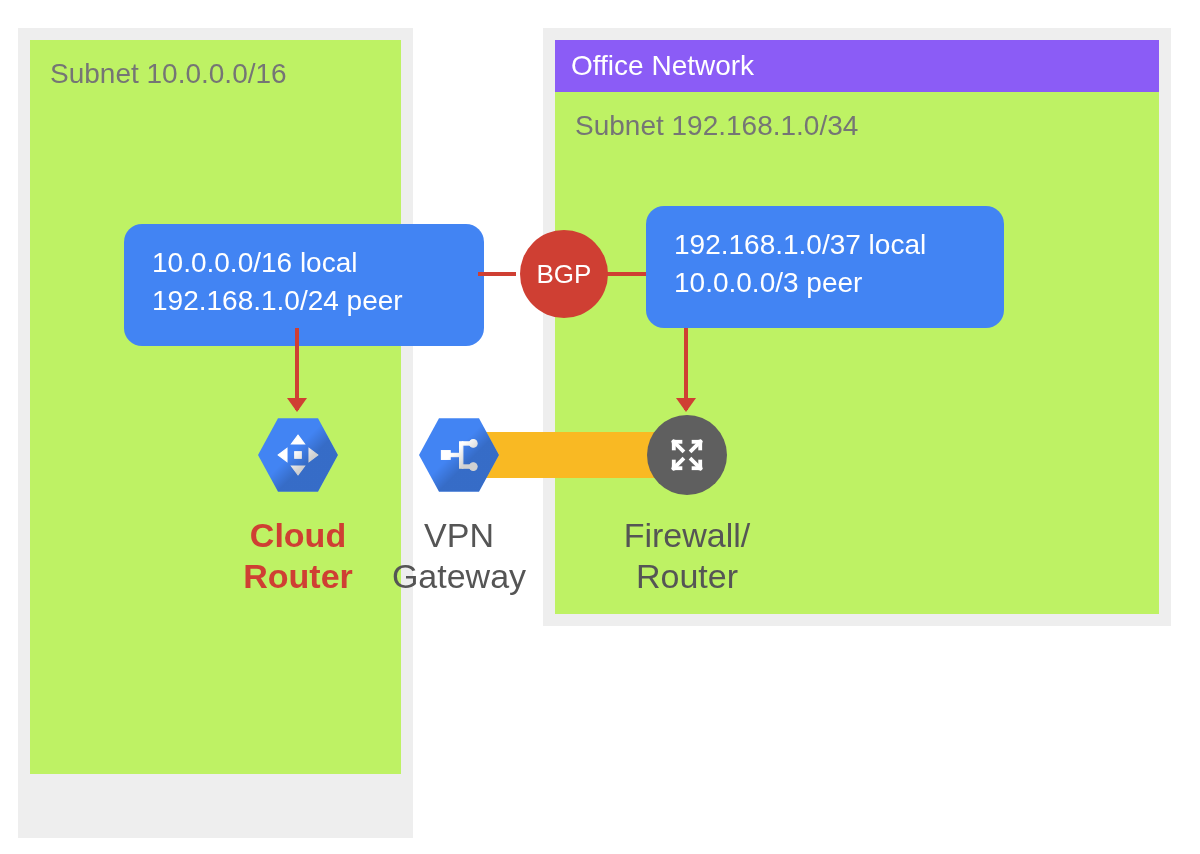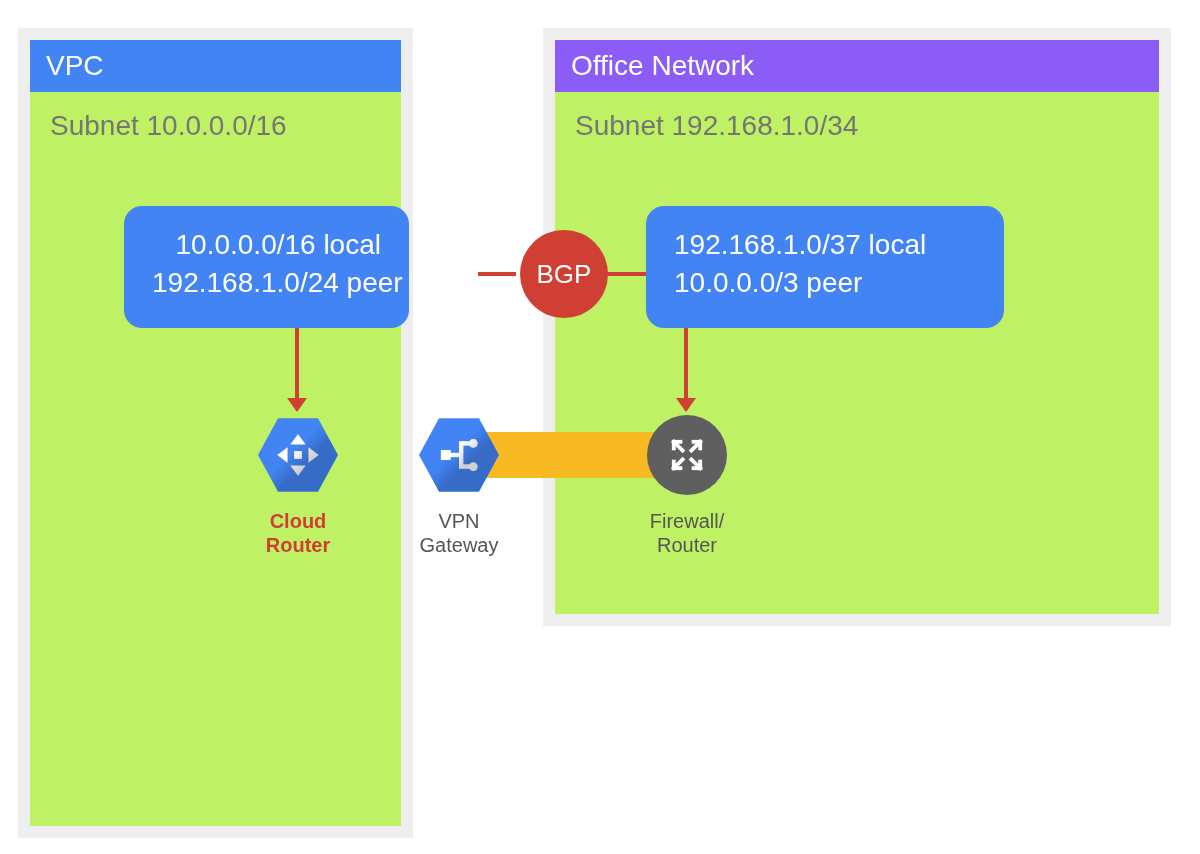--- a/index.html
+++ b/index.html
@@ -41,21 +41,21 @@
   .route-card {
     position: absolute;
     background: #4284f3;
     color: #ffffff;
     border-radius: 18px;
     padding: 20px 28px;
     font-size: 28px;
     line-height: 1.35;
     white-space: nowrap;
   }
-  .route-left  { left: 124px; top: 206px; width: 285px; height: 122px; text-align: right; }
+  .route-left  { left: 124px; top: 224px; width: 360px; height: 122px; }
   .route-right { left: 646px; top: 206px; width: 358px; height: 122px; }
 
   
   .bgp {
     position: absolute;
     left: 520px; top: 230px;
     width: 88px; height: 88px;
     background: #cf3f33;
     border-radius: 50%;
     color: #ffffff;
@@ -97,22 +97,22 @@
     background: #f9b923;
   }
 
   
   .node {
     position: absolute;
     text-align: center;
     width: 150px;
   }
   .node-label {
-    margin-top: 14px;
-    font-size: 20px;
+    margin-top: 20px;
+    font-size: 34px;
     color: #555;
     line-height: 1.2;
   }
   .node-label.red { color: #cf3f33; font-weight: 600; }
 
   .node-cloudrouter { left: 223px; top: 415px; }
   .node-vpngw       { left: 384px; top: 415px; }
   .node-firewall    { left: 612px; top: 415px; }
 
   .hex, .circle-icon {
@@ -138,21 +138,20 @@
 
   svg.glyph { width: 44px; height: 44px; }
   svg.glyph * { stroke: #ffffff; fill: #ffffff; }
 </style>
 </head>
 <body>
 
 <div class="canvas">
 
   <div class="net-box net-box-vpc">
-    <div class="net-header hdr-blue">VPC</div>
     <div class="subnet">Subnet 10.0.0.0/16</div>
   </div>
 
   <div class="net-box net-box-office">
     <div class="net-header hdr-green">Office Network</div>
     <div class="subnet">Subnet 192.168.1.0/34</div>
   </div>
 
   <div class="route-card route-left">
     <div>10.0.0.0/16 local</div>

